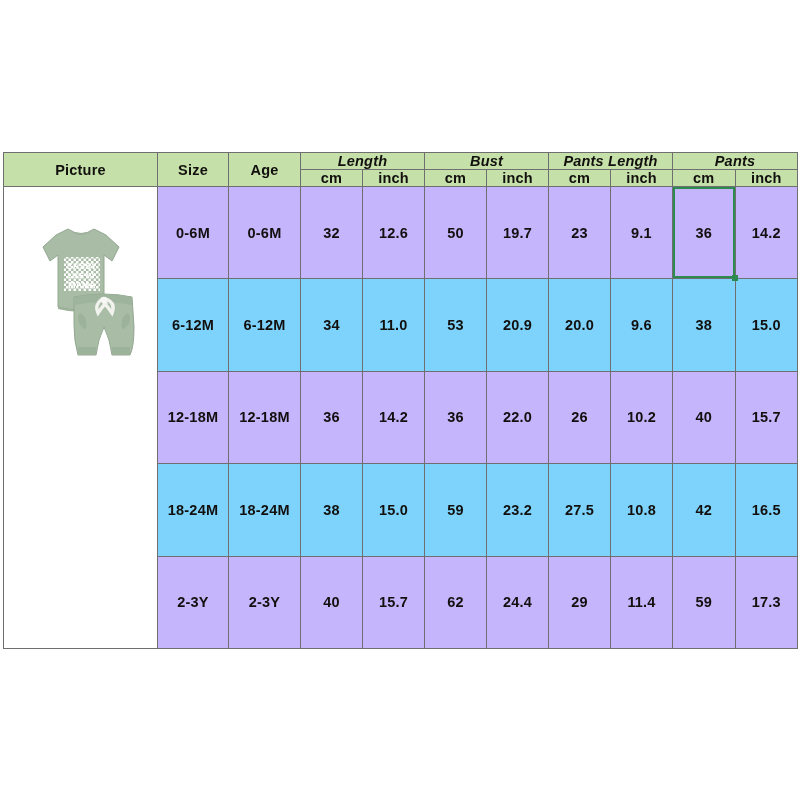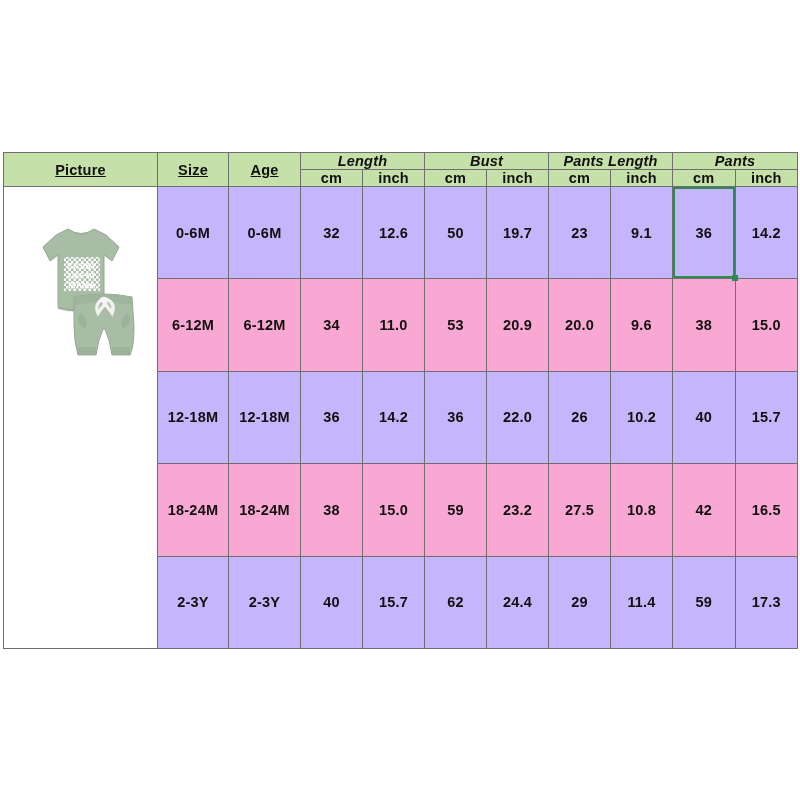--- a/index.html
+++ b/index.html
@@ -44,25 +44,25 @@
     font-weight: bold;
     font-size: 14.5px;
     letter-spacing: .2px;
     padding: 0;
   }
 
   
   .hdr-green { background: #c6e0a9; }
   th.grp { font-size: 15px; font-style: italic; }
   th.unit { font-size: 14px; }
-  th.tall { font-size: 15px; text-decoration: underline; }
+  th.tall { font-size: 15px; }
 
   
   tr.row-light td { background: #c4b5fd; }
-  tr.row-dark  td { background: #f9a8d4; }
+  tr.row-dark  td { background: #7dd3fc; }
 
   td.pic-cell {
     background: #ffffff !important;
     position: relative;
     padding: 0;
   }
 
   
   td.sel {
     position: relative;

